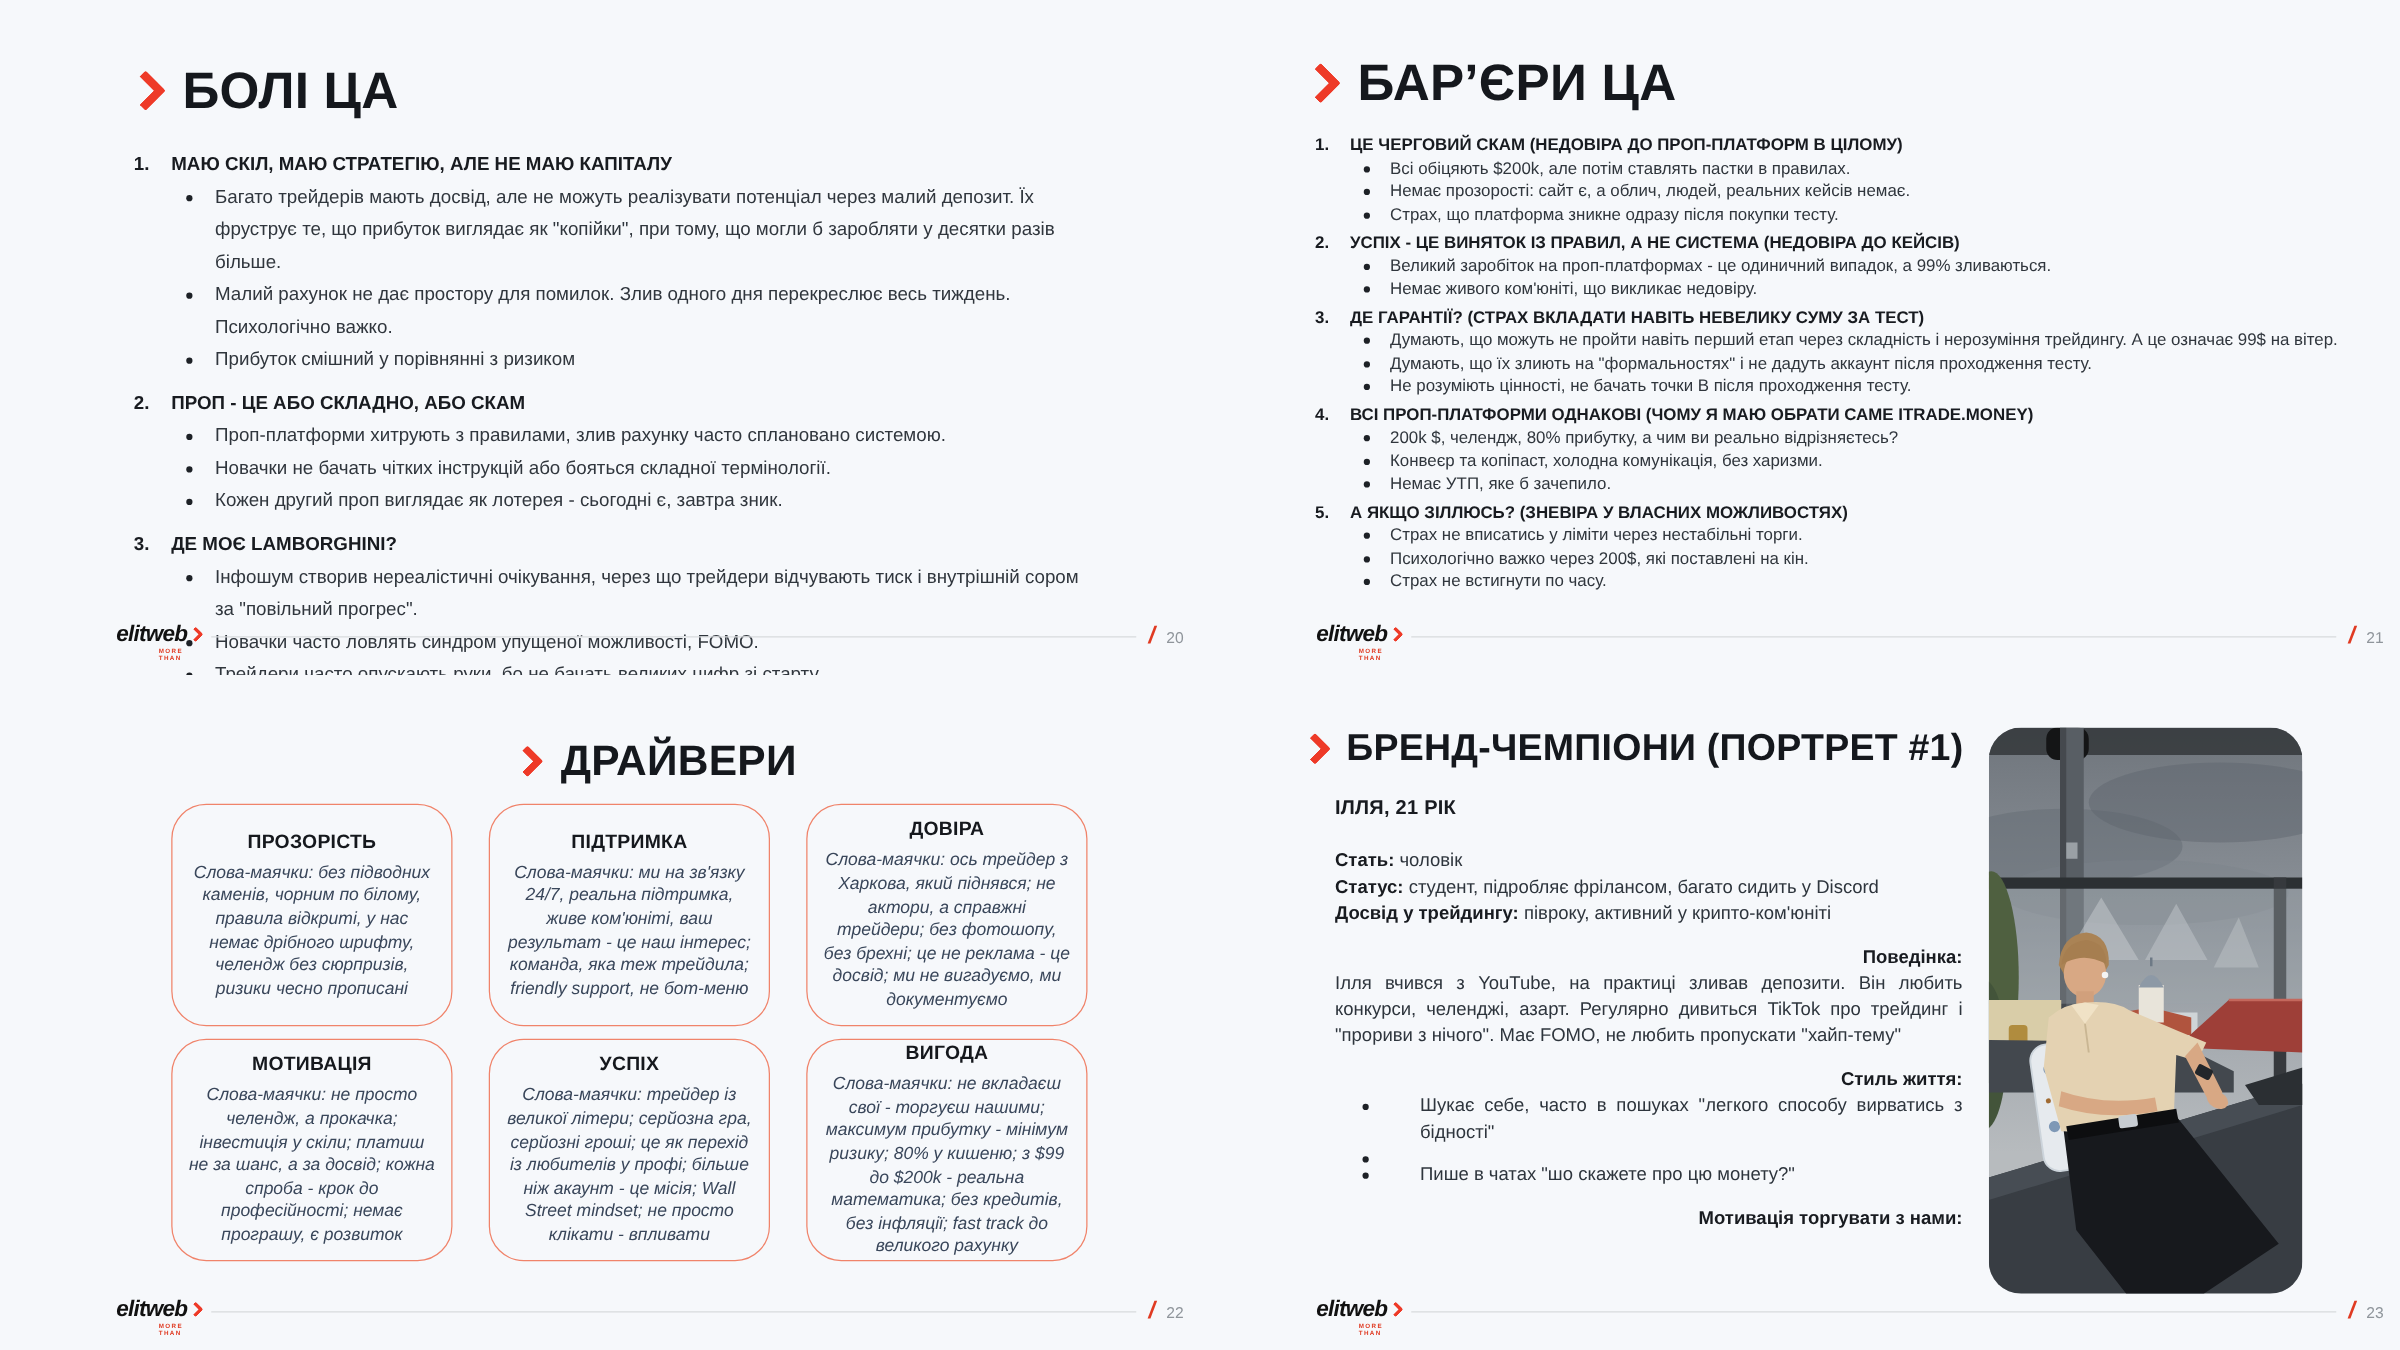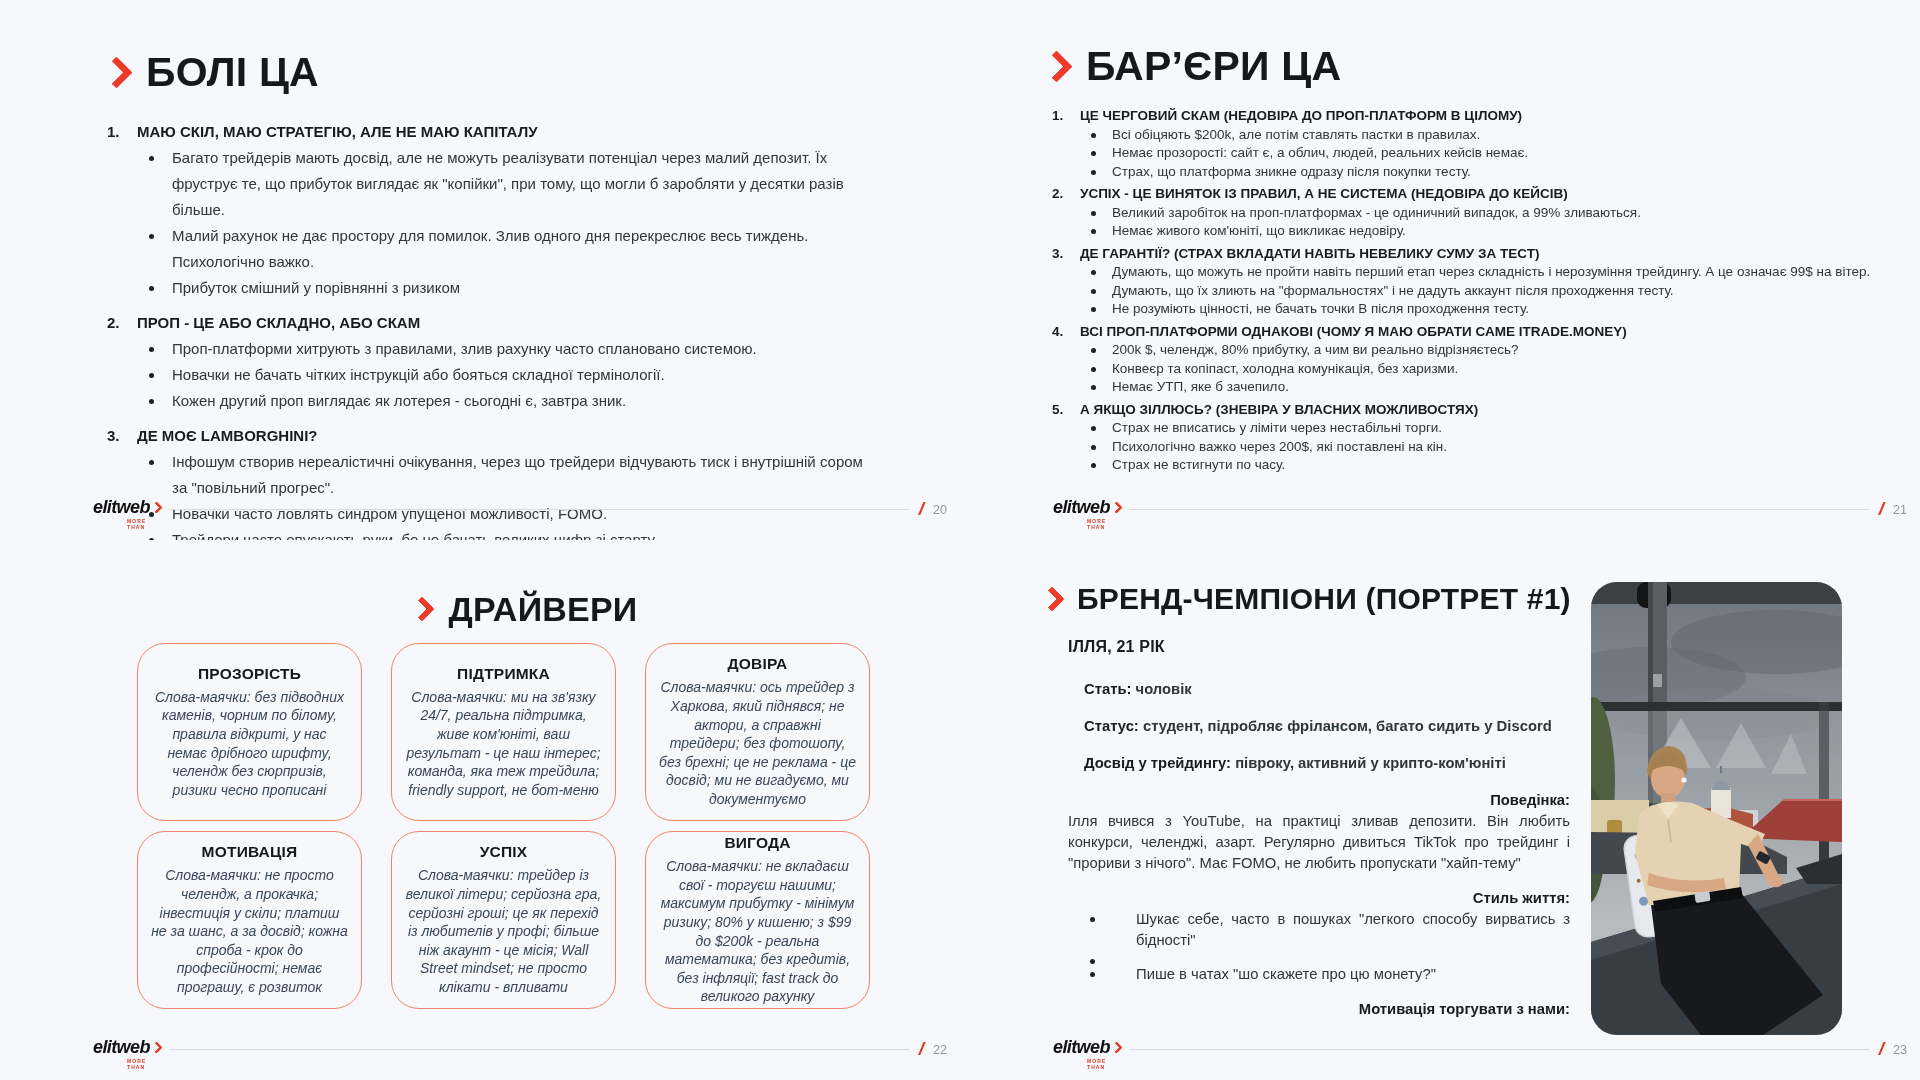--- a/index.html
+++ b/index.html
@@ -51,21 +51,21 @@
         padding:8px 13px;display:flex;flex-direction:column;justify-content:center;align-items:center;
         text-align:center;background:transparent;}
   .card-title{font-weight:700;font-size:15.5px;color:#15181d;margin-bottom:5px;letter-spacing:.2px;}
   .card-text{font-style:italic;font-size:14px;line-height:18.6px;color:#39465a;}
 
   
   .t23 .title-row{padding:44px 0 0 38px;gap:16px;}
   .t23 .slide-title{font-size:30px;}
   .persona-body{position:absolute;left:63px;top:96px;width:502px;font-size:14.8px;line-height:21px;color:#2e353d;}
   .persona-name{font-size:16px;font-weight:700;color:#181b20;margin:0 0 22px 0;letter-spacing:.2px;}
-  .pline{margin:16px;font-weight:bold;}
+  .pline{margin:0;}
   .pline b,.plabel{color:#181b20;}
   .plabel{margin:14px 0 0 0;font-weight:700;text-align:right;}
   .ptext{margin:0;text-align:justify;}
   .plist{margin:0;padding:0;list-style:none;}
   .plist li{display:flex;text-align:justify;gap:27px;}
   .plist .dot{margin:8px 14px 0 22px;}
   .photo{position:absolute;left:586px;top:42px;width:251px;height:453px;border-radius:26px;overflow:hidden;}
   .photo svg{display:block;width:100%;height:100%;}
 
   

